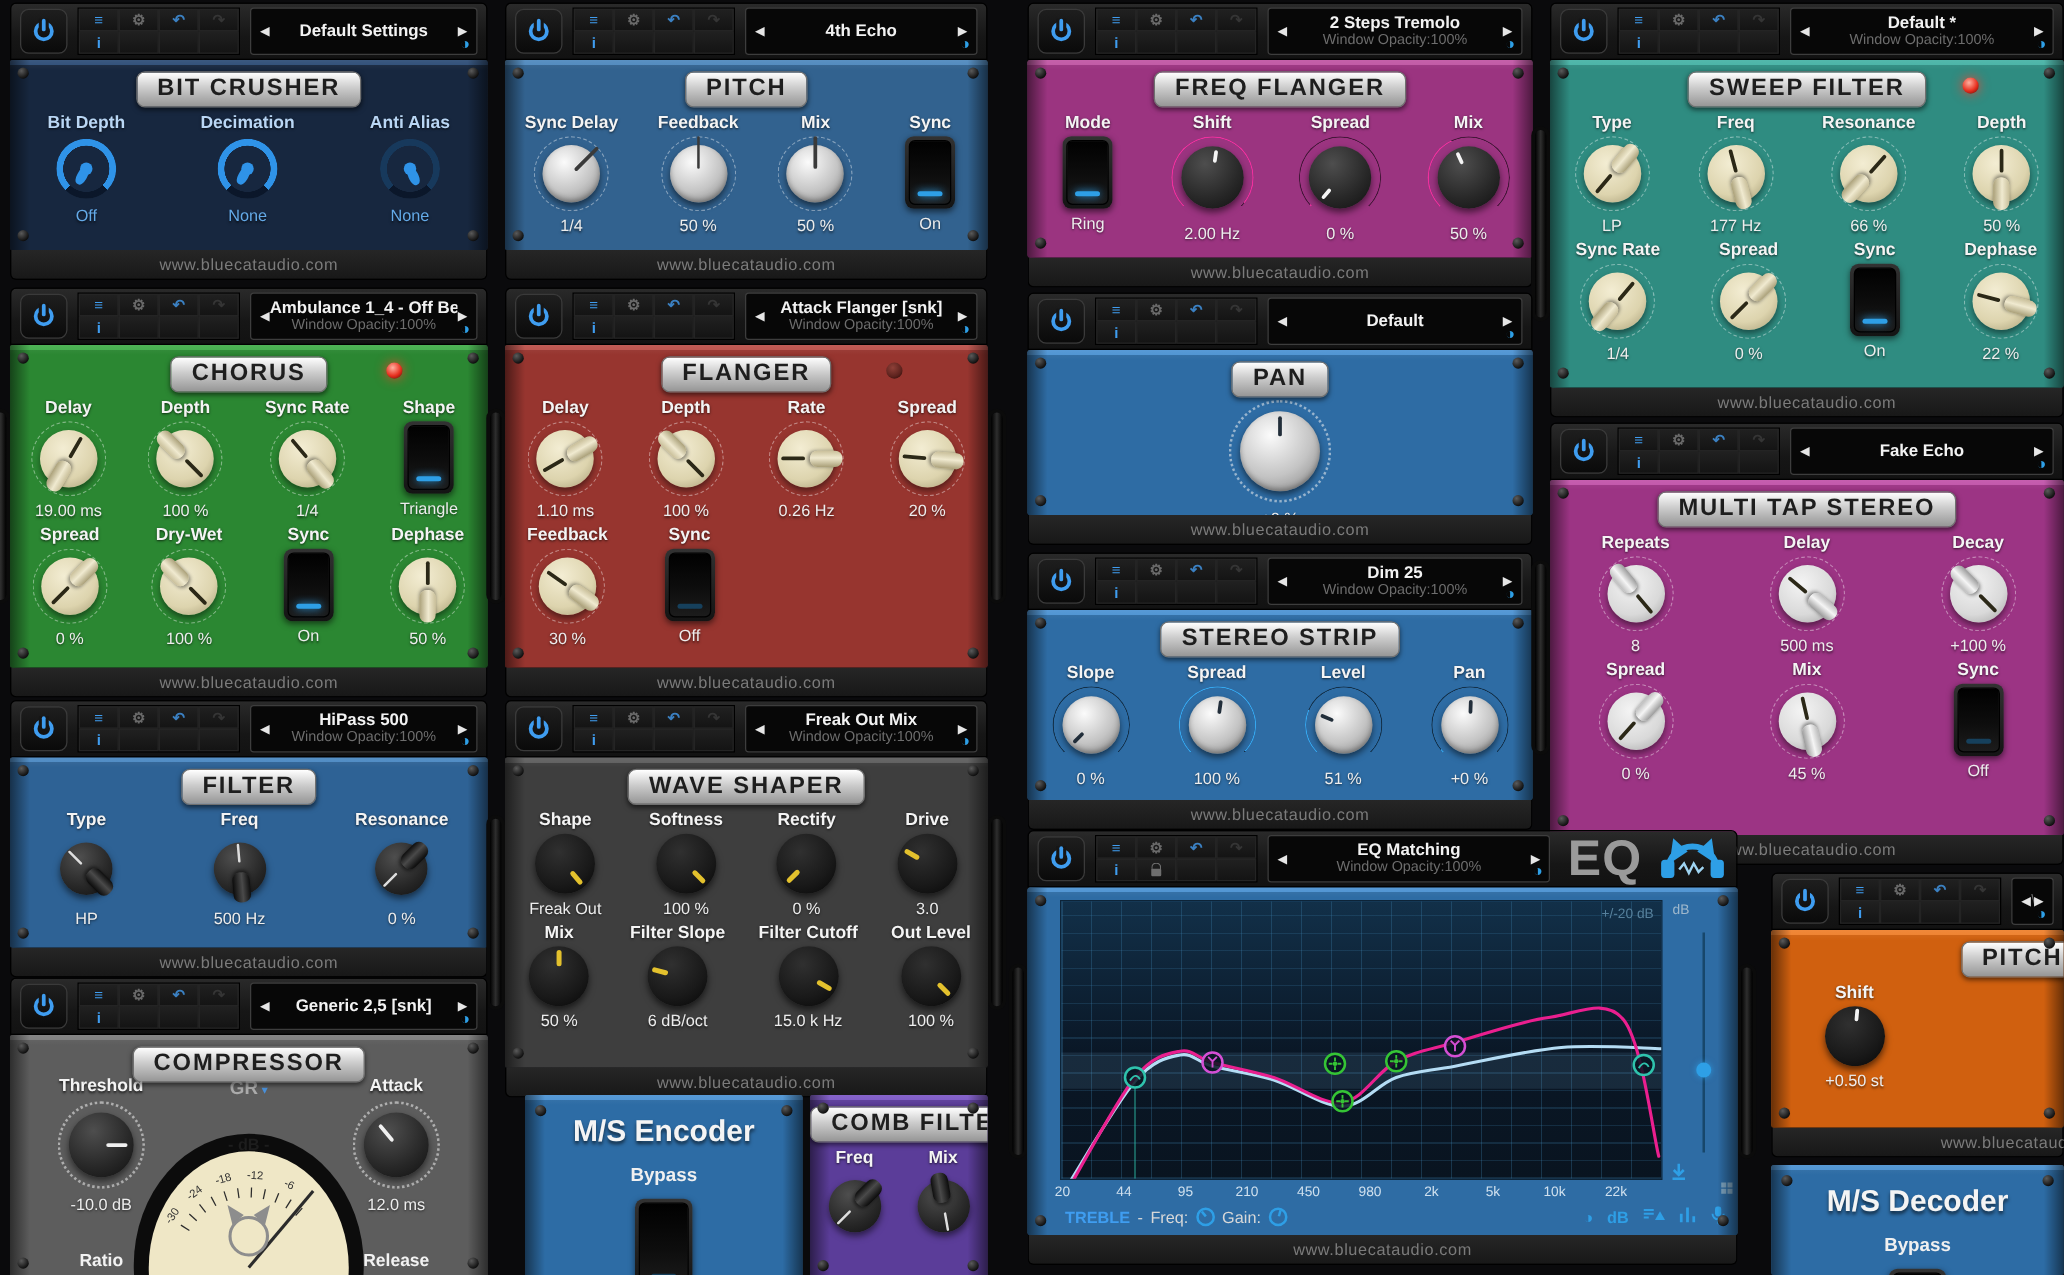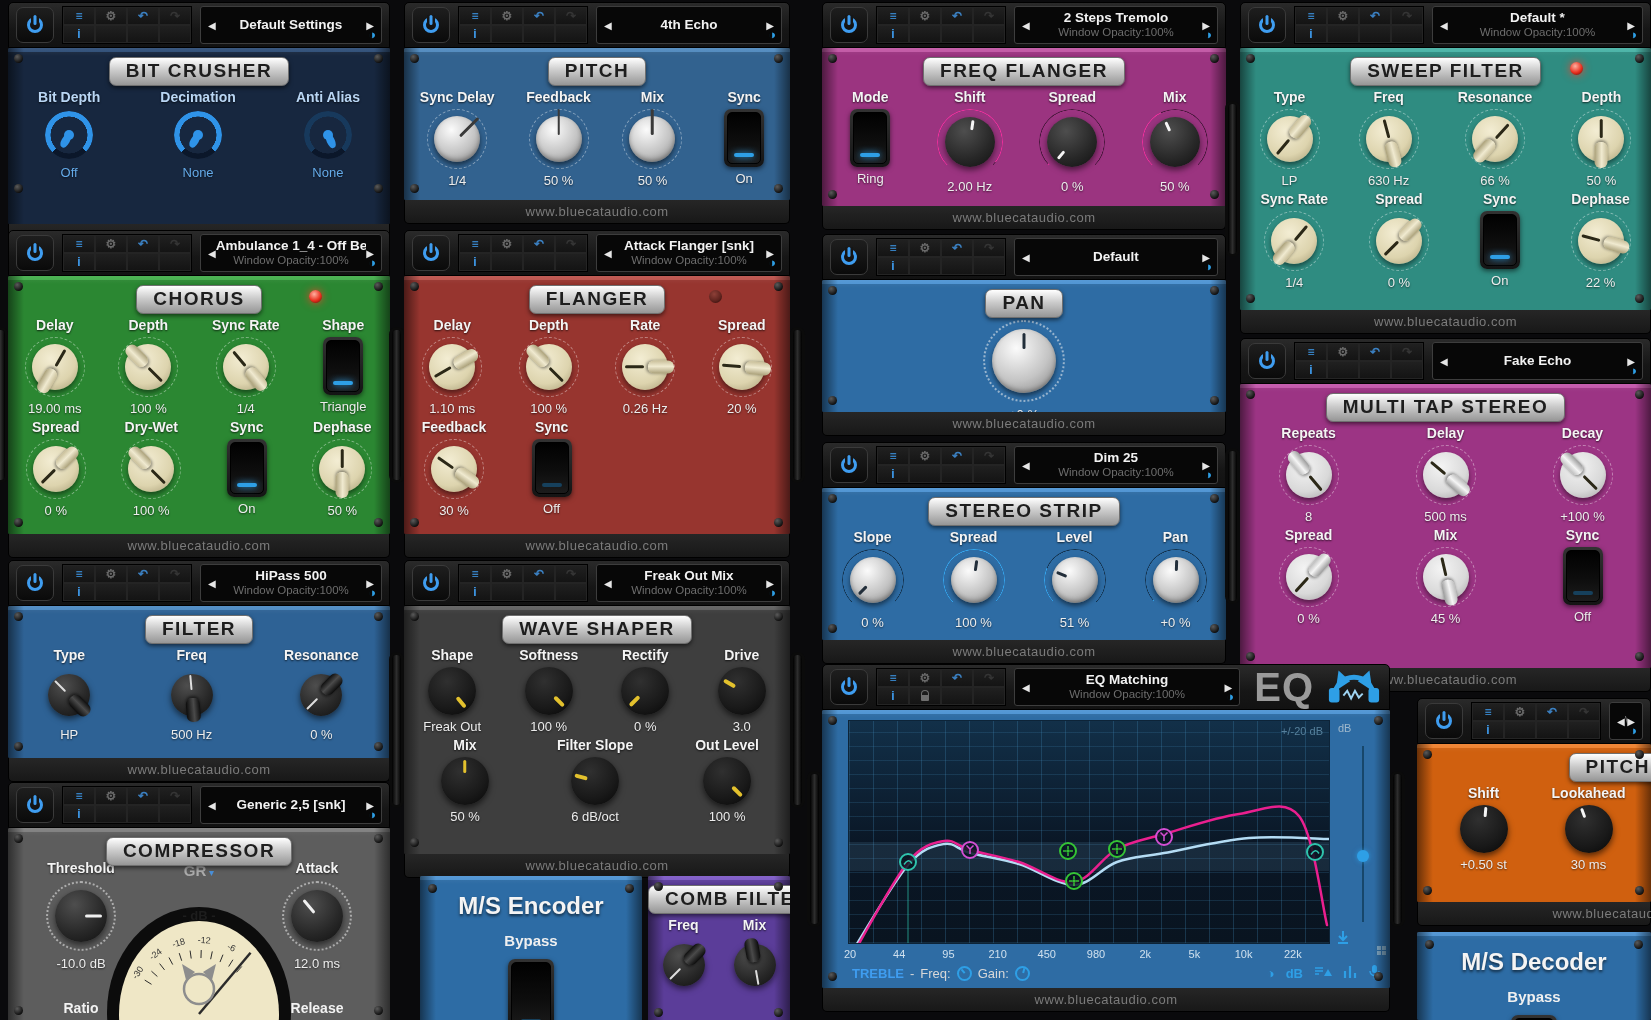--- a/index.html
+++ b/index.html
@@ -160,21 +160,21 @@
         </div>
         <div class="preset">
           <span class="parrow">◀</span>
           <div class="ptexts">
             <div class="pname" style="line-height: 34px;">Default Settings</div>
           </div>
           <span class="parrow">▶</span>
           <span class="opa">◑</span>
         </div>
       </div>
-      <div class="panel" style="background: linear-gradient(rgb(44, 76, 118) 0px, rgb(44, 76, 118) 4px, rgb(23, 39, 63) 4px); width: 382px; height: 176px;">
+      <div class="panel" style="background: linear-gradient(rgb(44, 76, 118) 0px, rgb(44, 76, 118) 4px, rgb(23, 39, 63) 4px); width: 382px; height: 152px;">
         <div class="screw" style="left: 6px; top: 6px;"></div>
         <div class="screw" style="left: 366px; top: 6px;"></div>
         <div class="screw" style="left: 6px; top: 136px;"></div>
         <div class="screw" style="left: 366px; top: 136px;"></div>
         <div class="badge">BIT CRUSHER</div>
         <div class="rows">
           <div class="row">
             <div class="col">
               <span class="clabel" style="color: rgb(185, 214, 244);">Bit Depth</span>
               <div class="kwrap" style="width: 52px; height: 52px;">
@@ -471,21 +471,21 @@
               <div class="kwrap tickring">
                 <div class="k k-cream" style="width: 46px; height: 46px;">
                   <div class="ptr" style="--a: 165deg;">
                     <div class="handle handle-cream"></div>
                   </div>
                   <div class="ptr" style="--a: -15deg;">
                     <div class="pln line-ind"></div>
                   </div>
                 </div>
               </div>
-              <span class="cvalue">630 Hz</span>
+              <span class="cvalue">177 Hz</span>
             </div>
             <div class="col">
               <span class="clabel">Resonance</span>
               <div class="kwrap tickring">
                 <div class="k k-cream" style="width: 46px; height: 46px;">
                   <div class="ptr" style="--a: 222deg;">
                     <div class="handle handle-cream"></div>
                   </div>
                   <div class="ptr" style="--a: 42deg;">
                     <div class="pln line-ind"></div>
@@ -1342,20 +1342,31 @@
             <div class="col">
               <span class="clabel">Filter Slope</span>
               <div class="kwrap">
                 <div class="k k-black" style="width: 48px; height: 48px;">
                   <div class="ptr" style="--a: -75deg;">
                     <div class="pln tick-y"></div>
                   </div>
                 </div>
               </div>
               <span class="cvalue">6 dB/oct</span>
+            </div>
+            <div class="col">
+              <span class="clabel">Filter Cutoff</span>
+              <div class="kwrap">
+                <div class="k k-black" style="width: 48px; height: 48px;">
+                  <div class="ptr" style="--a: 120deg;">
+                    <div class="pln tick-y"></div>
+                  </div>
+                </div>
+              </div>
+              <span class="cvalue">15.0 k Hz</span>
             </div>
             <div class="col">
               <span class="clabel">Out Level</span>
               <div class="kwrap">
                 <div class="k k-black" style="width: 48px; height: 48px;">
                   <div class="ptr" style="--a: 135deg;">
                     <div class="pln tick-y"></div>
                   </div>
                 </div>
               </div>
@@ -1708,31 +1719,20 @@
               <div class="kwrap">
                 <div class="k k-black" style="width: 48px; height: 48px;">
                   <div class="ptr" style="--a: 5deg;">
                     <div class="pln tick-w"></div>
                   </div>
                 </div>
               </div>
               <span class="cvalue">+0.50 st</span>
             </div>
             <div class="col" style="width: 105px; flex: 0 0 auto;">
-              <span class="clabel">Lookahead</span>
-              <div class="kwrap">
-                <div class="k k-black" style="width: 48px; height: 48px;">
-                  <div class="ptr" style="--a: -20deg;">
-                    <div class="pln tick-w"></div>
-                  </div>
-                </div>
-              </div>
-              <span class="cvalue">30 ms</span>
-            </div>
-            <div class="col" style="width: 105px; flex: 0 0 auto;">
               <span class="cvalue"></span>
             </div>
           </div>
         </div>
       </div>
       <div class="foot" style="width: 234px; box-sizing: border-box;">
         <span>www.bluecataudio.com</span>
       </div>
     </div>
     <div class="plugin plugin-ms-decoder" style="left: 1417px; top: 932px; width: 234px;">

